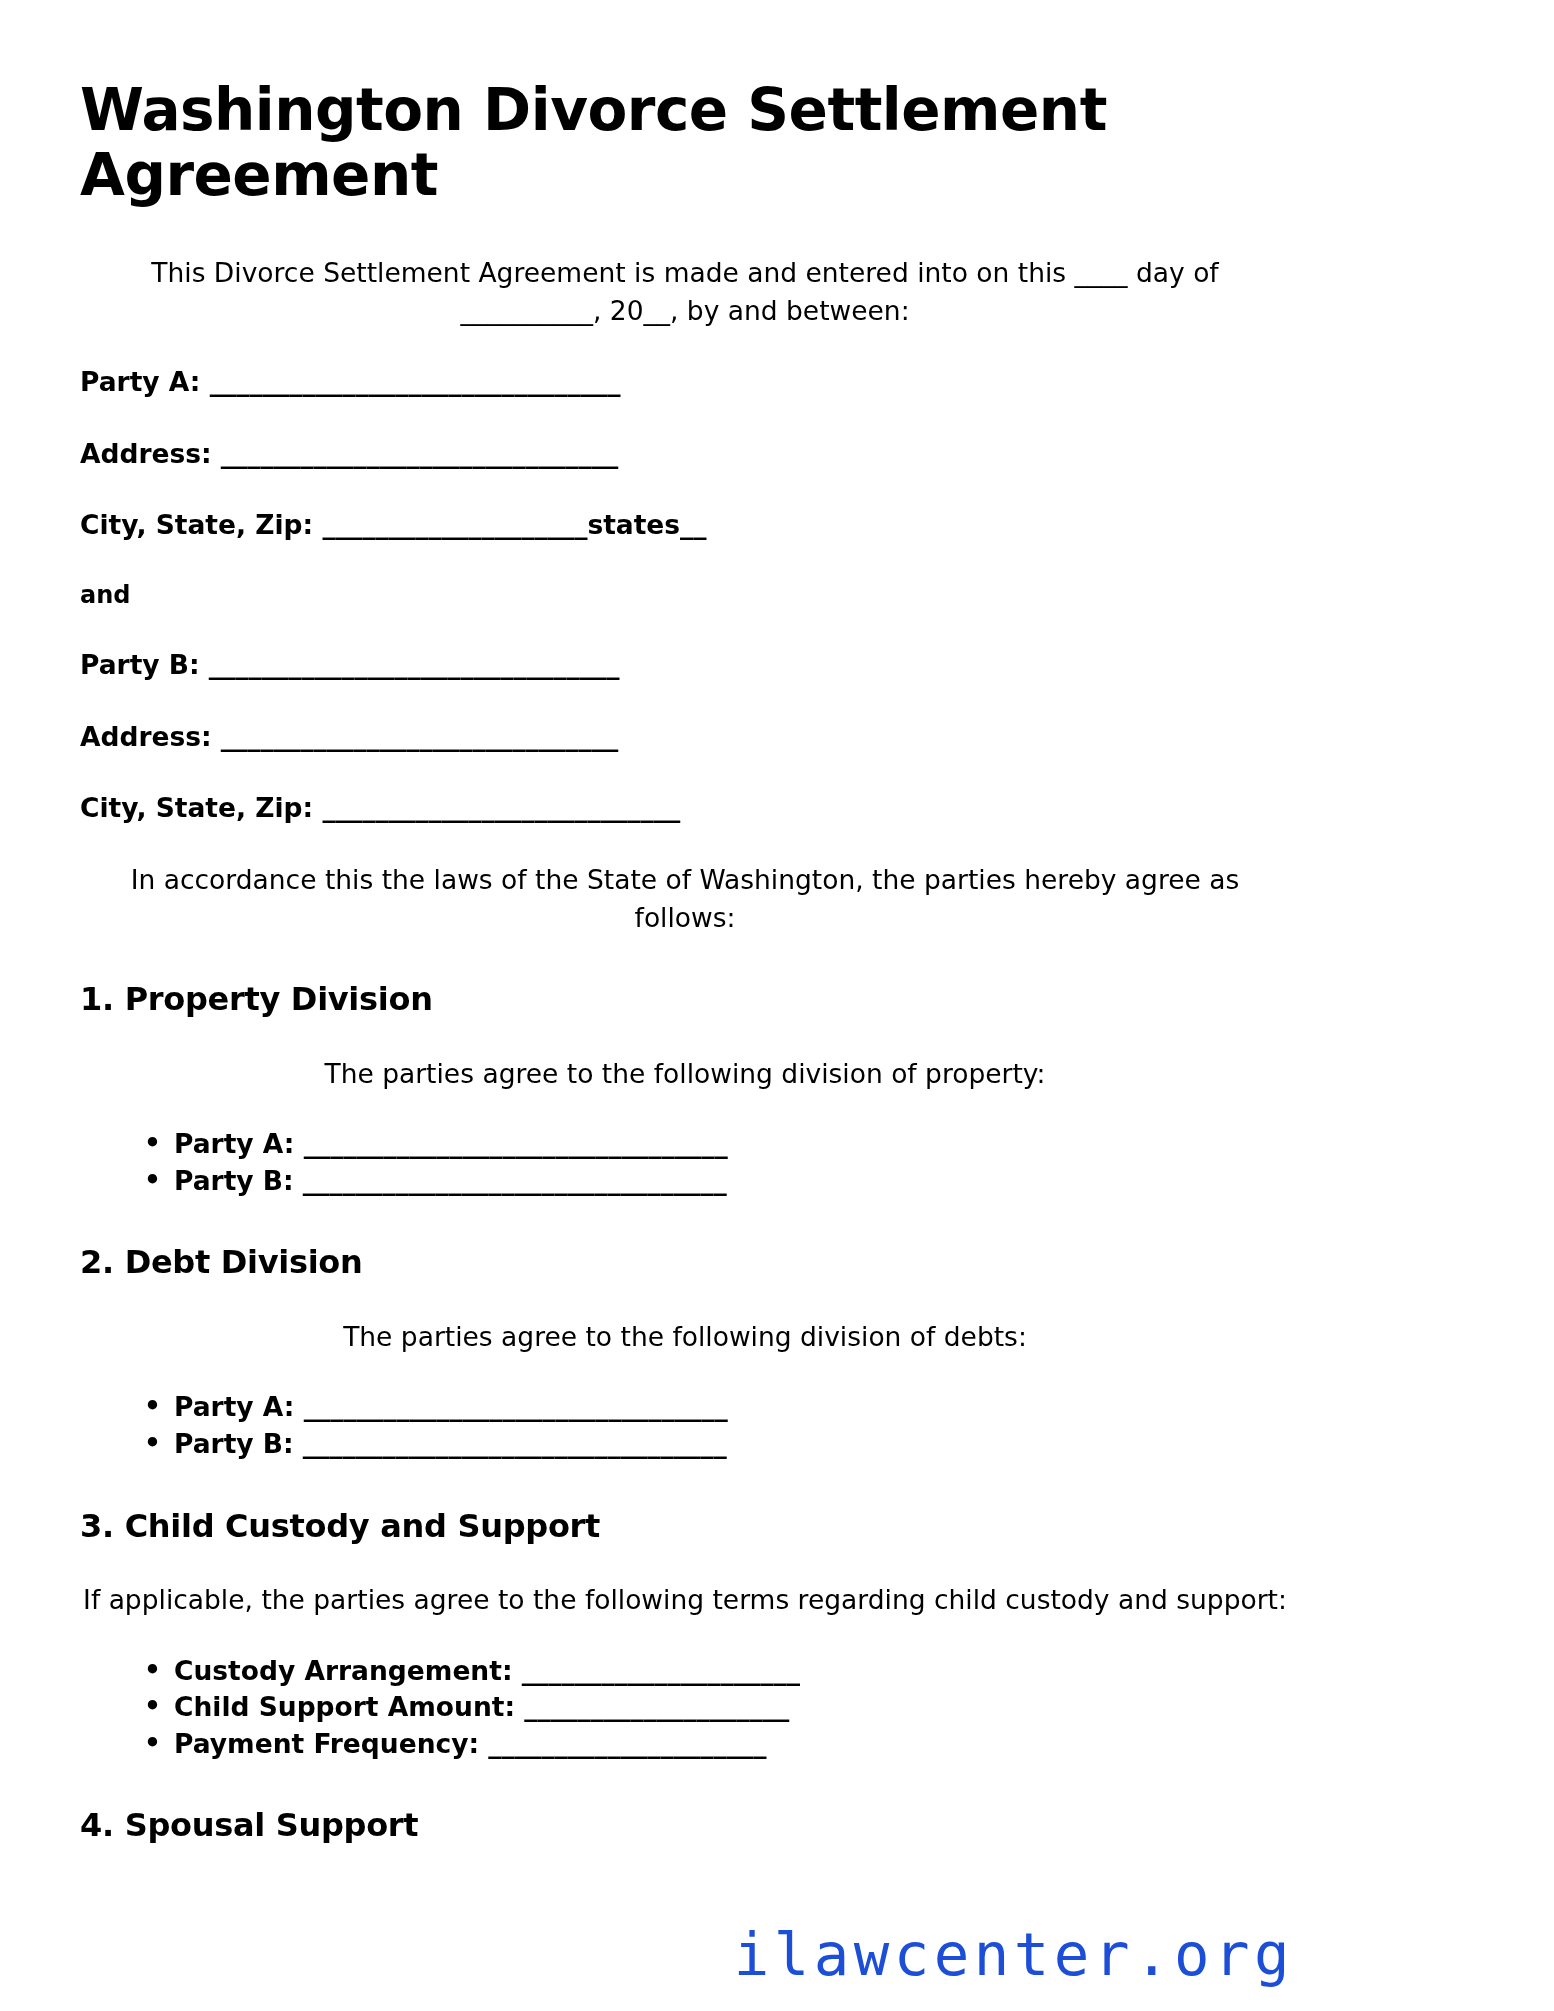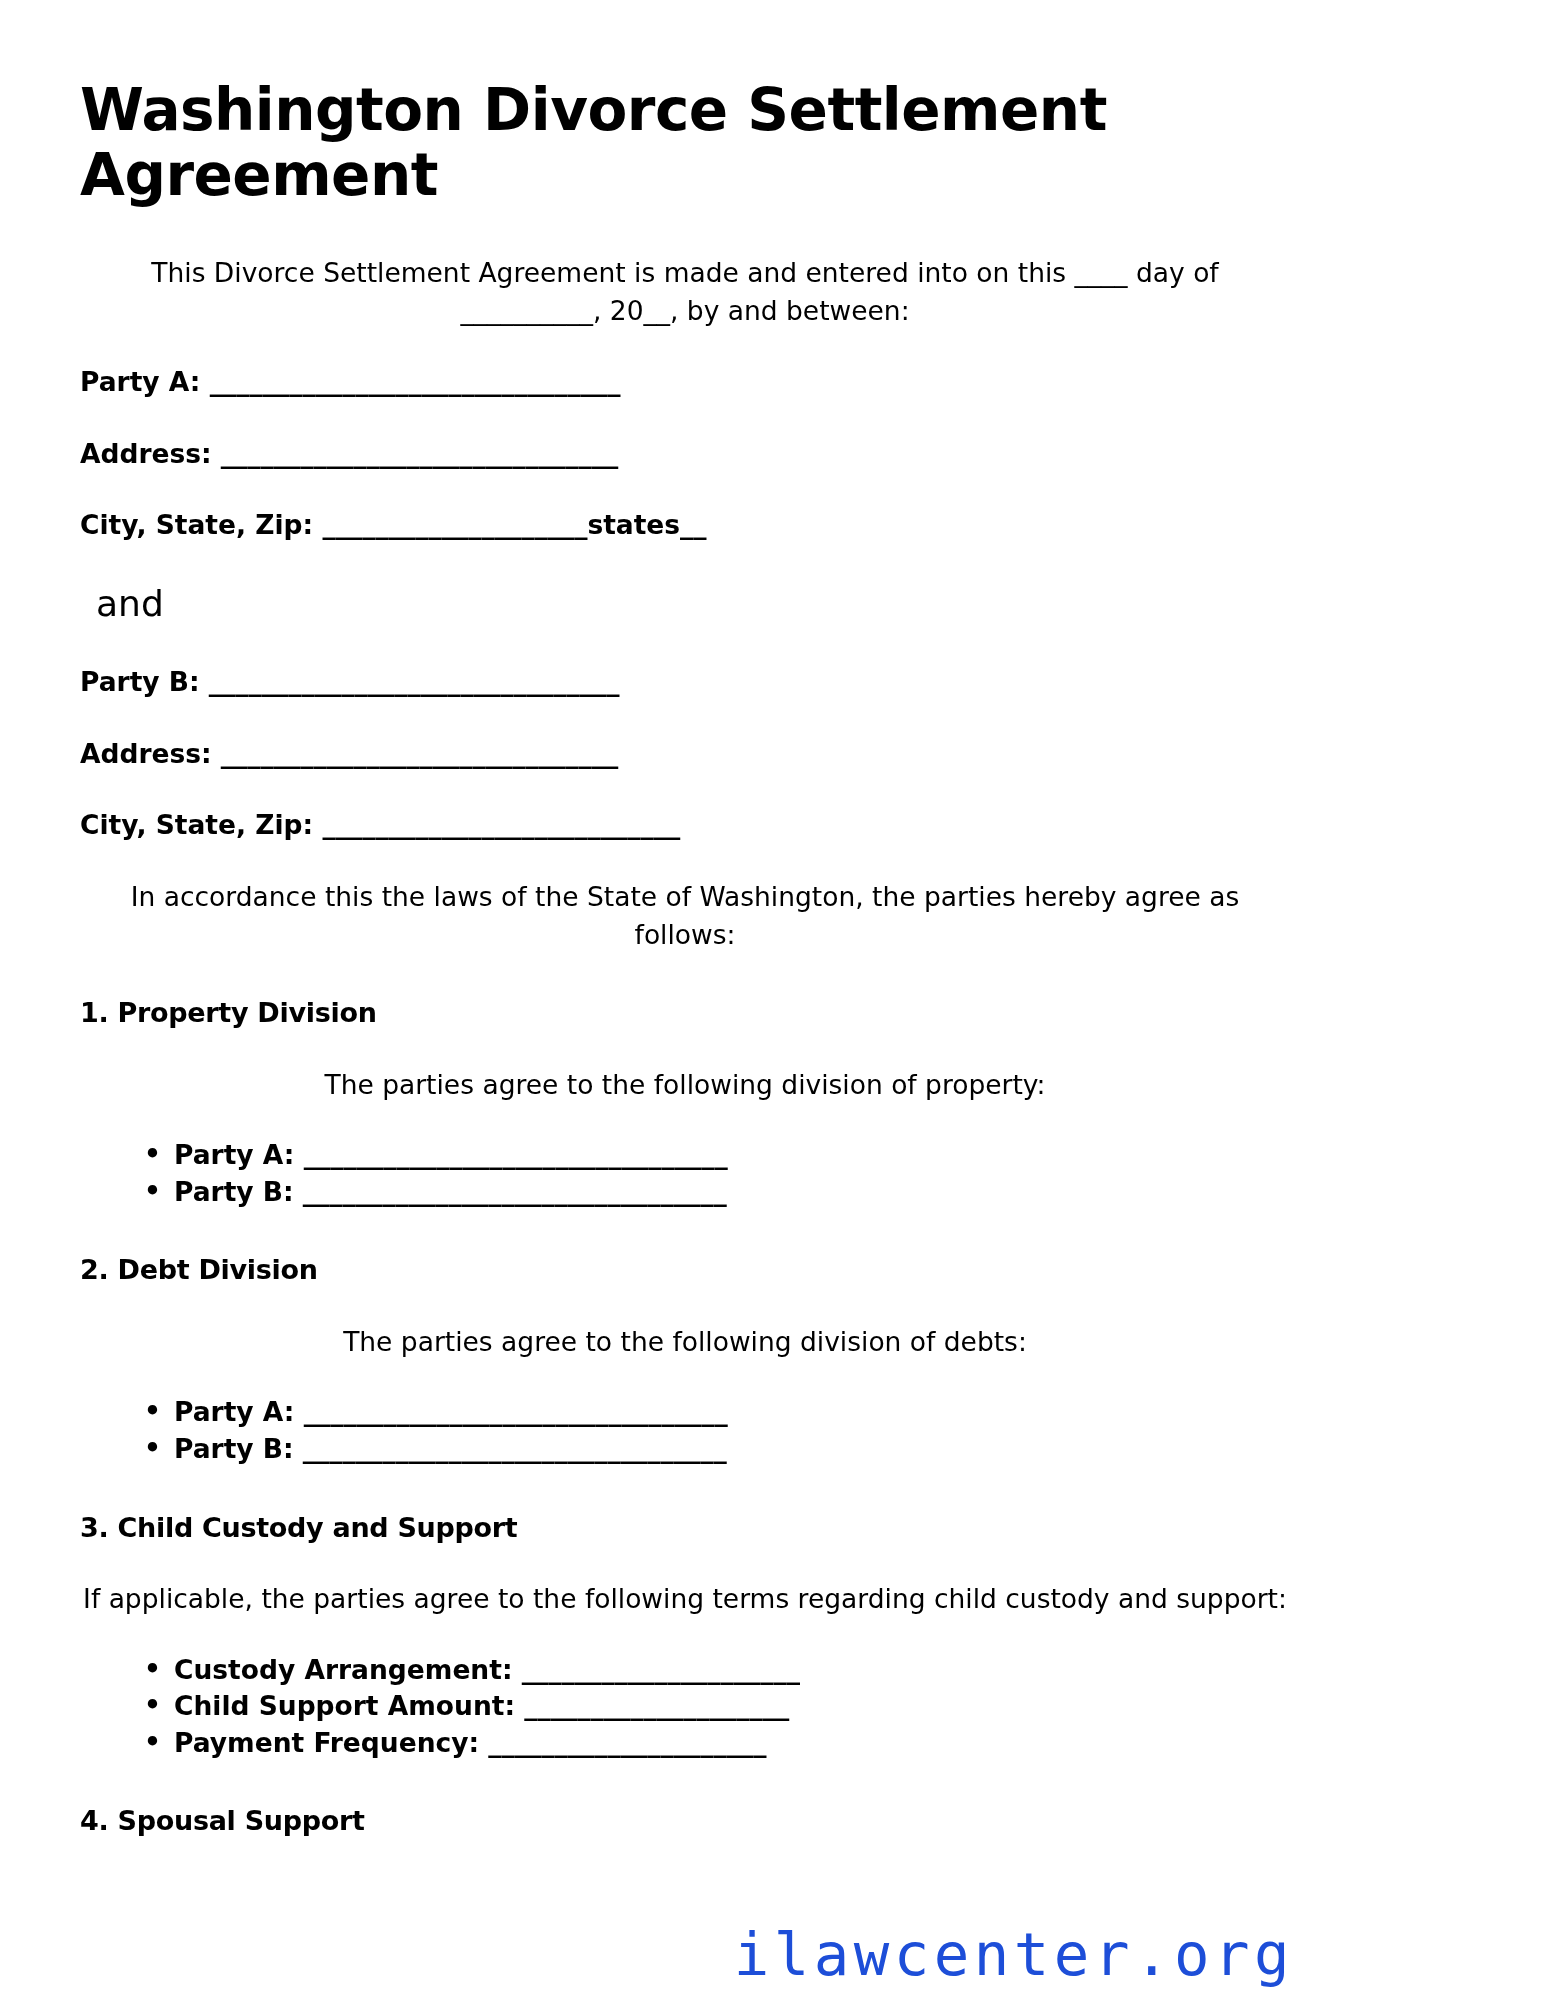--- a/index.html
+++ b/index.html
@@ -52,28 +52,28 @@
     margin: 17px 0 34px 0;
     font-weight: bold;
     white-space: nowrap;
   }
   .field-line .blank {
     font-weight: bold;
     letter-spacing: 0;
   }
 
   .plain {
-    font-size: 36px;
+    font-size: 24px;
     line-height: 1.42;
-    margin: 0 0 34px 16px;
-    font-weight: normal;
+    margin: 0 0 34px 0;
+    font-weight: bold;
   }
 
   h2.section-heading {
-    font-size: 27px;
+    font-size: 32px;
     font-weight: bold;
     line-height: 1.2;
     letter-spacing: -0.3px;
     margin: 44px 0 36px 0;
   }
 
   ul.bullets {
     margin: 0 0 34px 0;
     padding: 0 0 0 60px;
     list-style: none;

